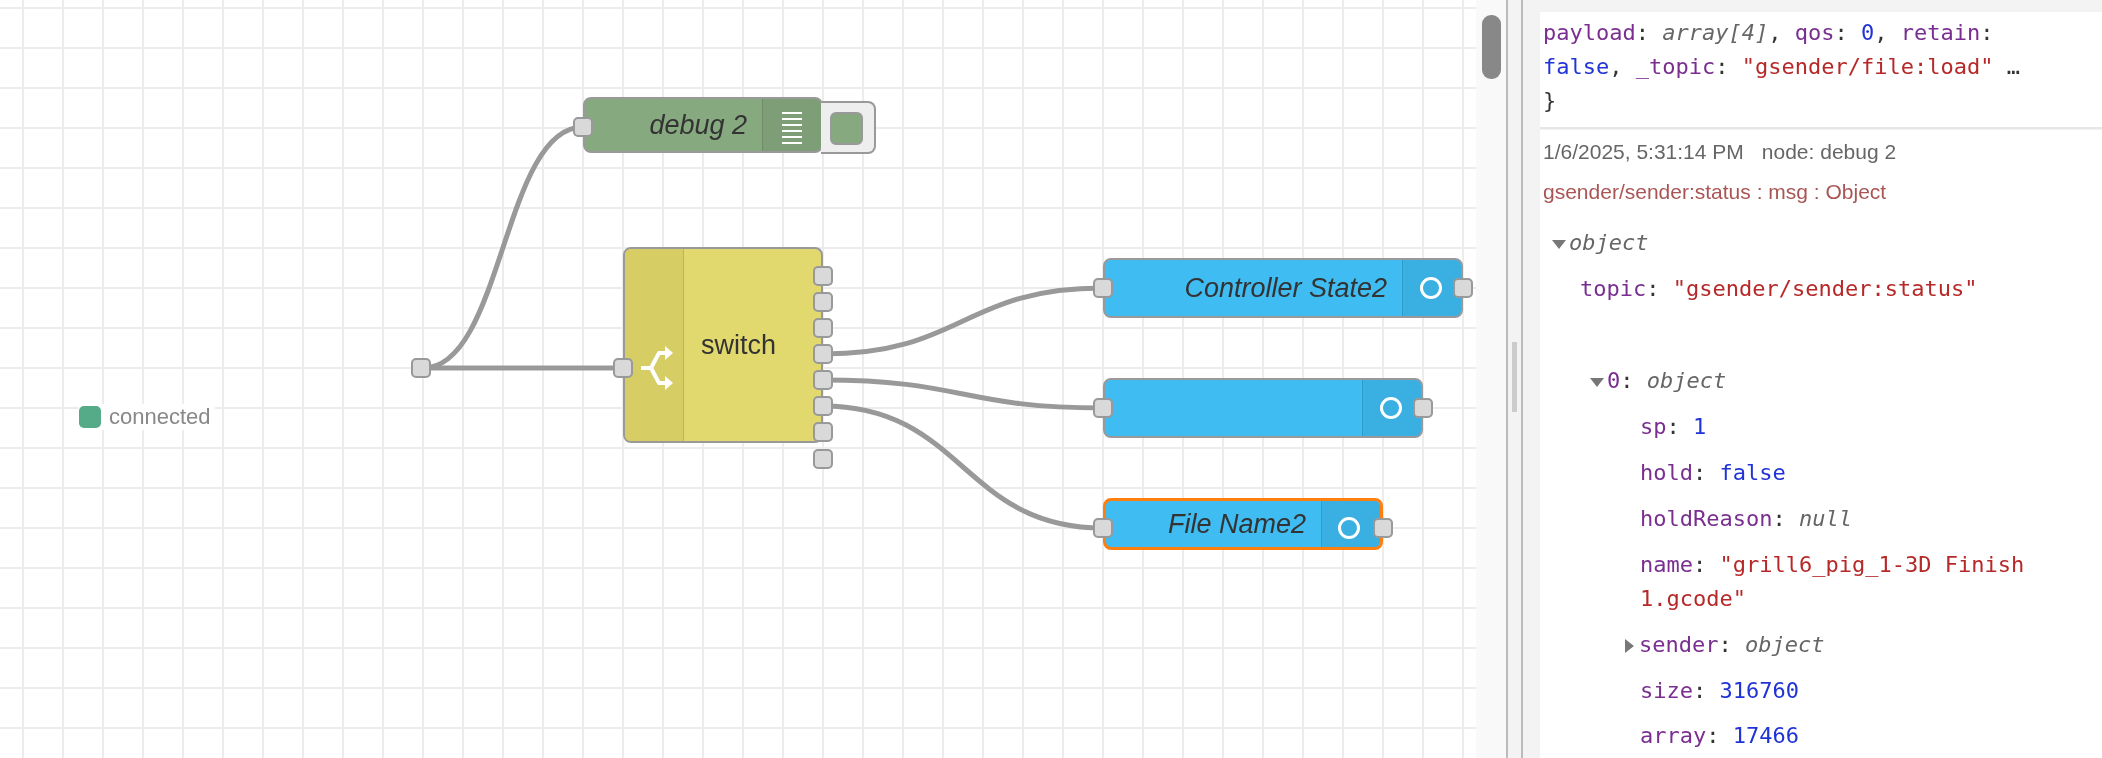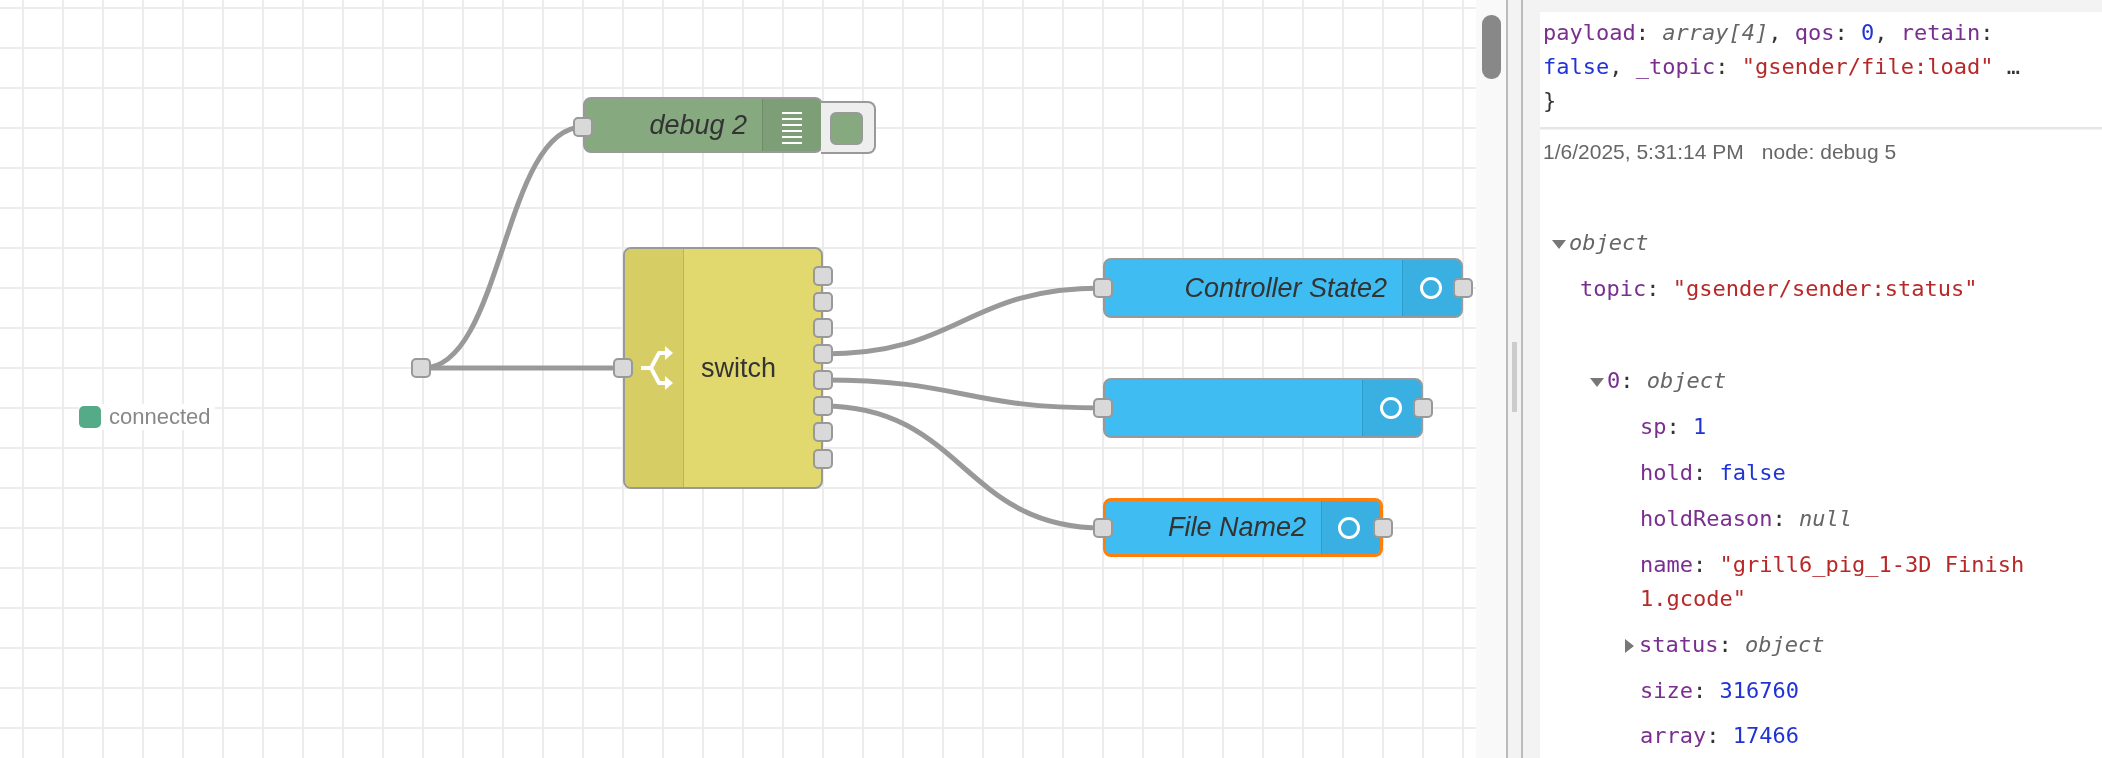--- a/index.html
+++ b/index.html
@@ -30,31 +30,31 @@
   .status .dot { width:22px; height:22px; background:#5a8; border-radius:5px; }
 
   
   #debug { left:583px; top:97px; width:240px; height:56px; background:#87a980; }
   #debug .iconbox { position:absolute; right:0; top:0; bottom:0; width:58px; background:#7d9e77; border-left:1px solid #6f8d69; border-radius:0 6px 6px 0; }
   #debug .label { right:74px; }
   #debug-toggle { position:absolute; left:821px; top:101px; width:55px; height:53px; background:#eee; border:2px solid #999; border-left:none; border-radius:0 8px 8px 0; box-sizing:border-box; }
   #debug-toggle .inner { position:absolute; left:9px; top:9px; width:33px; height:33px; background:#87a980; border:2px solid #999; border-radius:6px; box-sizing:border-box; }
 
   
-  #switch { left:623px; top:247px; width:200px; height:242px; background:#e2d96e; }
+  #switch { left:623px; top:247px; width:200px; height:196px; background:#e2d96e; }
   #switch .iconbox { position:absolute; left:0; top:0; bottom:0; width:58px; background:#d6cd64; border-right:1px solid #bdb55a; border-radius:6px 0 0 6px; }
   #switch .label { left:76px; font-style:normal; }
 
   
   .blue { background:#3fbcf1; }
   .blue .iconbox { position:absolute; right:0; top:0; bottom:0; width:58px; background:#3aafe1; border-left:1px solid #2f9dcc; border-radius:0 6px 6px 0; }
   .blue .iconbox .ring { position:absolute; left:17px; top:17px; width:22px; height:22px; border:3px solid #fff; border-radius:50%; box-sizing:border-box; }
   #ctrl { left:1103px; top:258px; width:360px; height:60px; }
   #feeder { left:1103px; top:378px; width:320px; height:60px; }
-  #filename { left:1103px; top:498px; width:280px; height:59px; border:3px solid #ff7f0e; }
+  #filename { left:1103px; top:498px; width:280px; height:52px; border:3px solid #ff7f0e; }
   .blue .label { right:74px; }
 
   
   #vscroll { position:absolute; left:1476px; top:0; width:31px; height:758px; background:#f9f9f9; }
   #vscroll .thumb { position:absolute; left:6px; top:15px; width:19px; height:64px; background:#888; border-radius:9px; }
   #splitter { position:absolute; left:1506px; top:0; width:17px; height:758px; background:#f3f3f3; border-left:2px solid #bbb; border-right:2px solid #bbb; box-sizing:border-box; }
   #splitter .handle { position:absolute; left:4px; top:342px; width:5px; height:70px; background:#ccc; }
 
   
   #sidebar { position:absolute; left:1523px; top:0; width:579px; height:758px; background:#f3f3f3; overflow:hidden; }
@@ -177,22 +177,23 @@
     <div class="line mono" style="left:3px;top:38px;">
       <span class="n">false</span><span class="p">, </span><span class="k">_topic</span><span class="p">: </span><span class="s">"gsender/file:load"</span><span class="p"> </span><span class="p">…</span>
     </div>
     <div class="line mono" style="left:3px;top:72px;">
       <span class="p">}</span>
     </div>
   </div>
 
   <div class="msg" id="msg2">
     <div class="meta">
-      <span>1/6/2025, 5:31:14 PM</span><span>node: debug 5</span>
-    </div>
+      <span>1/6/2025, 5:31:14 PM</span><span>node: debug 2</span>
+    </div>
+    <div class="topic">gsender/sender:status : msg : Object</div>
 
     <div class="line mono" style="left:12px;top:96px;">
       <span class="tri-down"></span><span class="t">object</span>
     </div>
     <div class="line mono" style="left:40px;top:142px;">
       <span class="k">topic</span><span class="p">: </span><span class="s">"gsender/sender:status"</span>
     </div>
     <div class="line mono" style="left:50px;top:234px;">
       <span class="tri-down"></span><span class="k">0</span><span class="p">: </span><span class="t">object</span>
     </div>
@@ -205,21 +206,21 @@
     <div class="line mono" style="left:100px;top:372px;">
       <span class="k">holdReason</span><span class="p">: </span><span class="t">null</span>
     </div>
     <div class="line mono" style="left:100px;top:418px;">
       <span class="k">name</span><span class="p">: </span><span class="s">"grill6_pig_1-3D Finish</span>
     </div>
     <div class="line mono" style="left:100px;top:452px;">
       <span class="s">1.gcode"</span>
     </div>
     <div class="line mono" style="left:85px;top:498px;">
-      <span class="tri-right"></span><span class="k">status</span><span class="p">: </span><span class="t">object</span>
+      <span class="tri-right"></span><span class="k">sender</span><span class="p">: </span><span class="t">object</span>
     </div>
     <div class="line mono" style="left:100px;top:544px;">
       <span class="k">size</span><span class="p">: </span><span class="n">316760</span>
     </div>
     <div class="line mono" style="left:100px;top:589px;">
       <span class="k">array</span><span class="p">: </span><span class="n">17466</span>
     </div>
   </div>
 </div>
 

